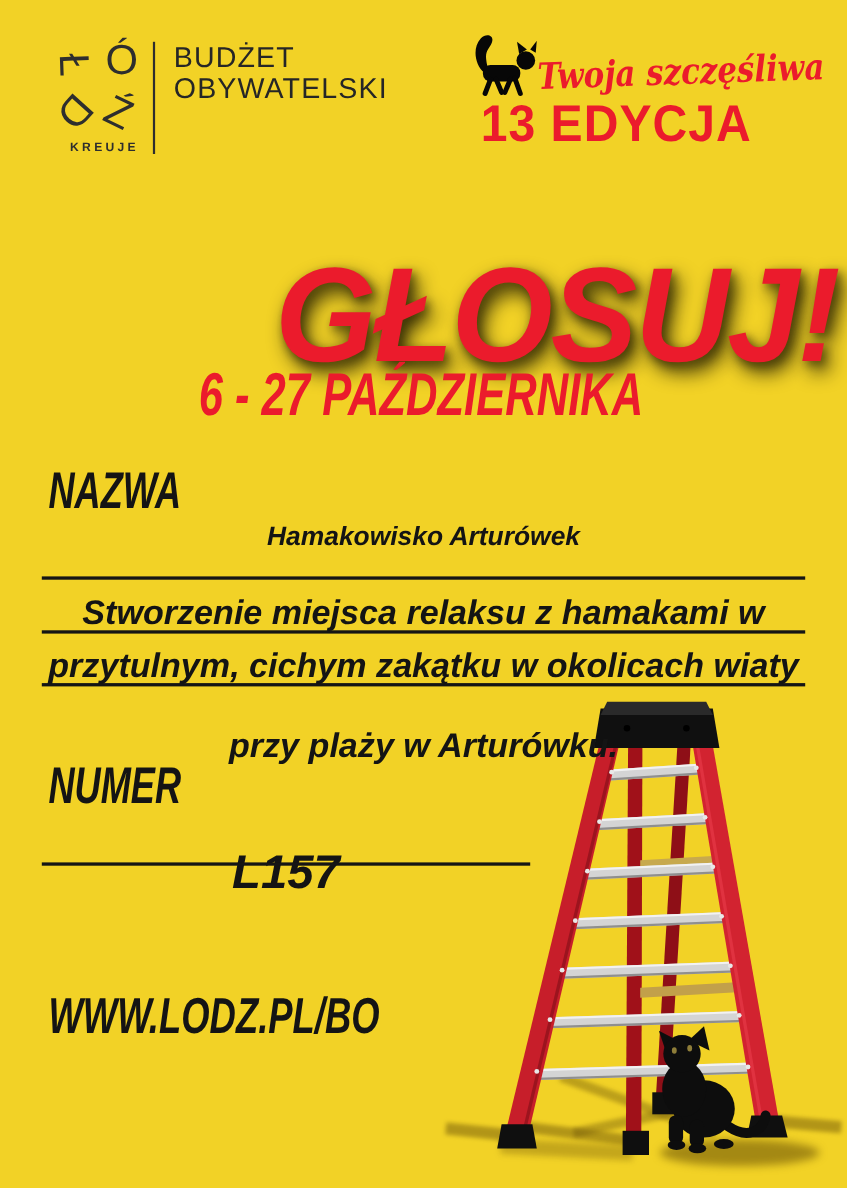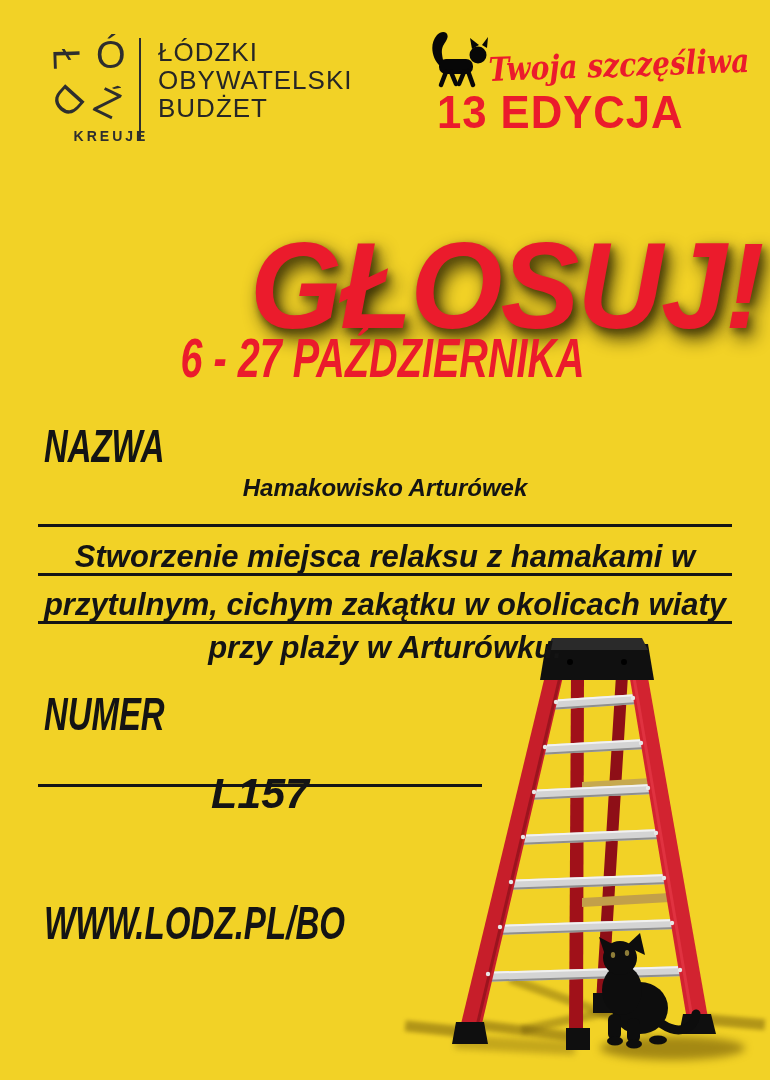--- a/index.html
+++ b/index.html
@@ -11,22 +11,22 @@
   }
   .abs{position:absolute;}
 
   
   .logo-glyphs{left:52px; top:36px; width:86px; height:96px;}
   .lg{position:absolute; font-size:38px; font-weight:400; color:#2E2E2E; line-height:1;}
   .lg1{left:4px;  top:4px;  transform:rotate(88deg);}
   .lg2{left:44px; top:0px;}
   .lg3{left:2px;  top:46px; transform:rotate(132deg);}
   .lg4{left:44px; top:48px; transform:rotate(26deg);}
-  .logo-caption{left:68px; top:128px; width:86px; text-align:center;
-    font-size:14px; font-weight:bold; letter-spacing:3px; color:#2E2E2E;}
+  .logo-caption{left:52px; top:128px; width:86px; text-align:center;
+    font-size:11px; font-weight:bold; letter-spacing:3px; color:#2E2E2E;}
   .logo-divider{left:139px; top:38px; width:2px; height:102px; background:#2E2E2E;}
   .org{left:158px; top:38px; font-size:26px; line-height:28px; letter-spacing:1px; color:#262626;}
 
   
   .cat-top{left:428px; top:30px; width:62px; height:58px;}
   .script-line{left:488px; top:50px; width:260px;
     font-family:"DejaVu Serif", serif; font-style:italic; font-weight:bold;
     font-size:33px; color:#EB1B2C; transform:rotate(-2deg) scaleX(0.85); transform-origin:left top;
     white-space:nowrap;}
   .edition-line{left:437px; top:84px; font-size:47px; font-weight:bold; color:#EB1B2C;
@@ -42,21 +42,21 @@
     color:#EB1B2C; transform:scaleX(0.72); transform-origin:center; white-space:nowrap;}
 
   
   .field-label{font-size:47px; font-weight:bold; font-style:italic; color:#141414;
     transform:scaleX(0.70); transform-origin:left top; white-space:nowrap;}
   .nazwa{left:44px; top:418px;}
   .numer{left:44px; top:686px;}
   .name-value{left:0; top:474px; width:770px; text-align:center;
     font-size:24px; font-weight:bold; font-style:italic;}
   .desc{left:0; width:770px; text-align:center; font-size:31px; font-weight:bold; font-style:italic;}
-  .d1{top:539px;} .d2{top:587px;} .d3{top:630px;}
+  .d1{top:539px;} .d2{top:587px;} .d3{top:660px;}
   .rule{height:3px; background:#151515;}
   .r1{left:38px; top:524px; width:694px;}
   .r2{left:38px; top:573px; width:694px;}
   .r3{left:38px; top:621px; width:694px;}
   .r4{left:38px; top:784px; width:444px;}
   .number-value{left:38px; top:740px; width:444px; text-align:center;
     font-size:43px; font-weight:bold; font-style:italic;margin-top:29px;}
 
   
   .website{left:44px; top:896px; font-size:46px; font-weight:bold; font-style:italic;
@@ -83,23 +83,22 @@
 
   <div class="abs logo-glyphs">
     <span class="lg lg1">Ł</span>
     <span class="lg lg2">Ó</span>
     <span class="lg lg3">D</span>
     <span class="lg lg4">Ź</span>
   </div>
   <div class="abs logo-caption">KREUJE</div>
   <div class="abs logo-divider"></div>
   <div class="abs org">
-    <div>ŁÓDZKI</div>
+    <div>BUDŻET</div>
     <div>OBYWATELSKI</div>
-    <div>BUDŻET</div>
   </div>
 
   <svg class="abs cat-top" viewBox="0 0 62 58">
     <path d="M12,36 C4,29 1,14 9,5 C14,-0.5 22,2 19,9 C17,14 13,16 14,24 C14.5,28 15,31 17,35 Z" fill="#070707"></path>
     <rect x="11" y="29" width="34" height="15" rx="7" fill="#070707"></rect>
     <circle cx="50" cy="25" r="8.5" fill="#070707"></circle>
     <polygon points="44,19 42,8 51,15" fill="#070707"></polygon>
     <polygon points="54,15 60,7 59,18" fill="#070707"></polygon>
     <g stroke="#070707" stroke-width="4.5" stroke-linecap="round">
       <line x1="40" y1="41" x2="45" y2="55"></line>

